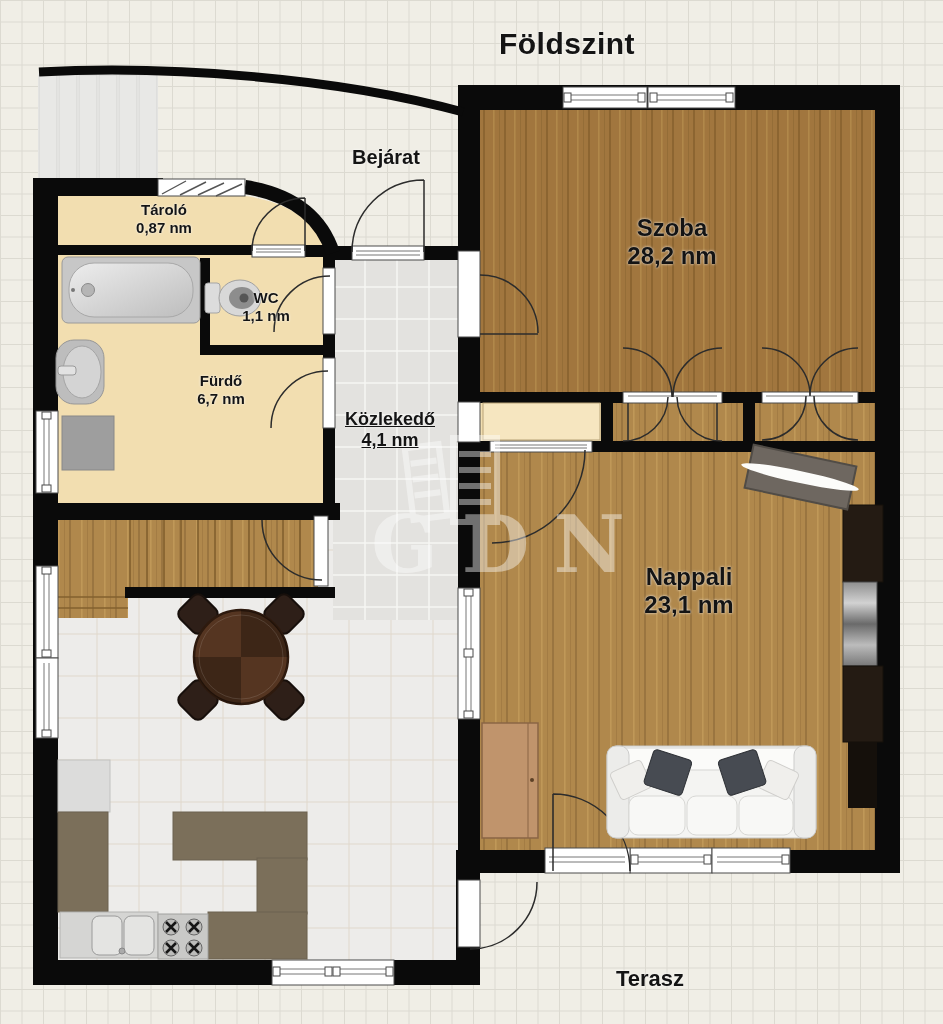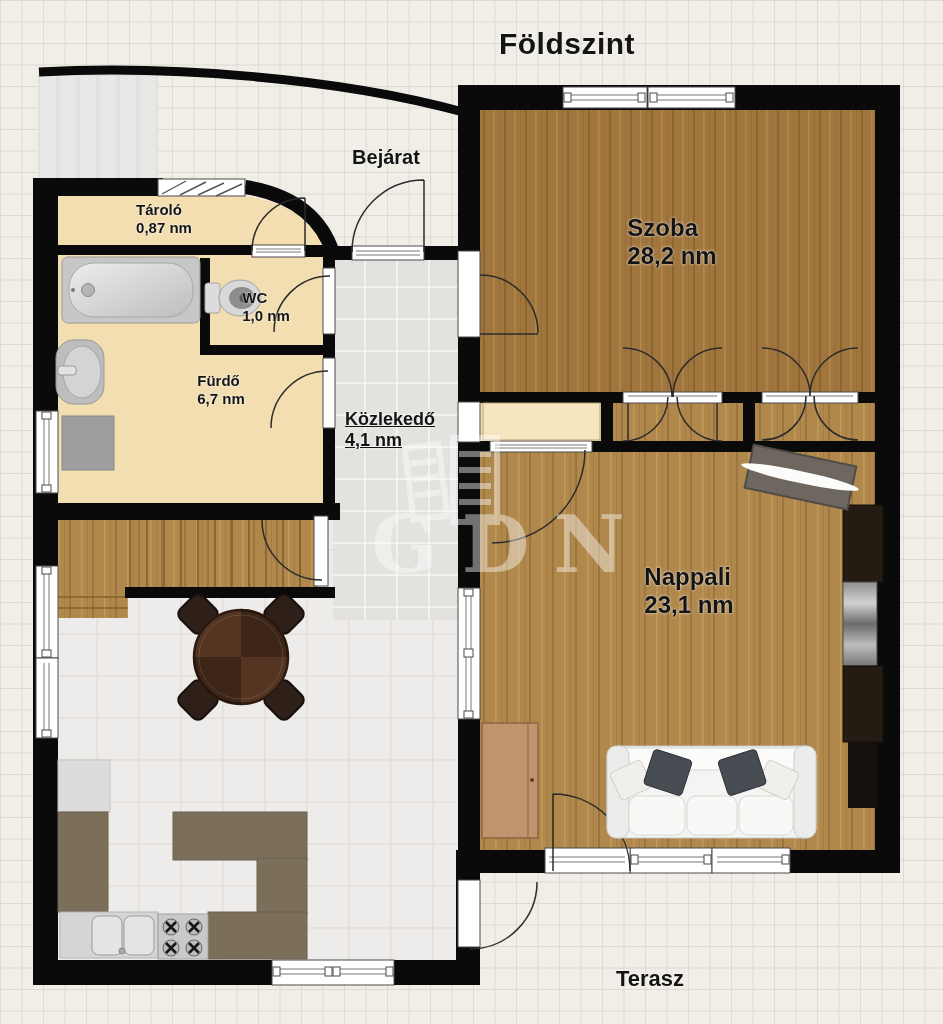--- a/index.html
+++ b/index.html
@@ -11,20 +11,21 @@
     background-image:
       linear-gradient(#dcdad1 1px, transparent 1px),
       linear-gradient(90deg, #dcdad1 1px, transparent 1px);
     background-size:21.5px 21.5px;
     font-family:"Liberation Sans", sans-serif;
   }
   .plan-svg{position:absolute;left:0;top:0;}
   .lbl{
     position:absolute;
     transform:translateX(-50%);
+    text-align:center;
     font-weight:bold;
     color:#141414;
     line-height:1.18;
     white-space:nowrap;
     text-shadow:0 0 3px rgba(255,255,255,.75), 0 0 1px rgba(255,255,255,.6);
   }
   .page-title{left:567px;top:26px;font-size:30px;letter-spacing:.5px;}
   .l-bejarat{left:386px;top:146px;font-size:20px;}
   .l-tarolo{left:164px;top:201px;font-size:15px;}
   .l-wc{left:266px;top:280px;font-size:15px;margin-top:9px;}
@@ -359,21 +360,21 @@
 
   <div class="lbl l-bejarat">Bejárat</div>
 
   <div class="lbl l-tarolo">
     <div>Tároló</div>
     <div>0,87 nm</div>
   </div>
 
   <div class="lbl l-wc">
     <div>WC</div>
-    <div>1,0 nm</div>
+    <div>1,1 nm</div>
   </div>
 
   <div class="lbl l-furdo">
     <div>Fürdő</div>
     <div>6,7 nm</div>
   </div>
 
   <div class="lbl l-kozlekedo">
     <div>Közlekedő</div>
     <div>4,1 nm</div>

